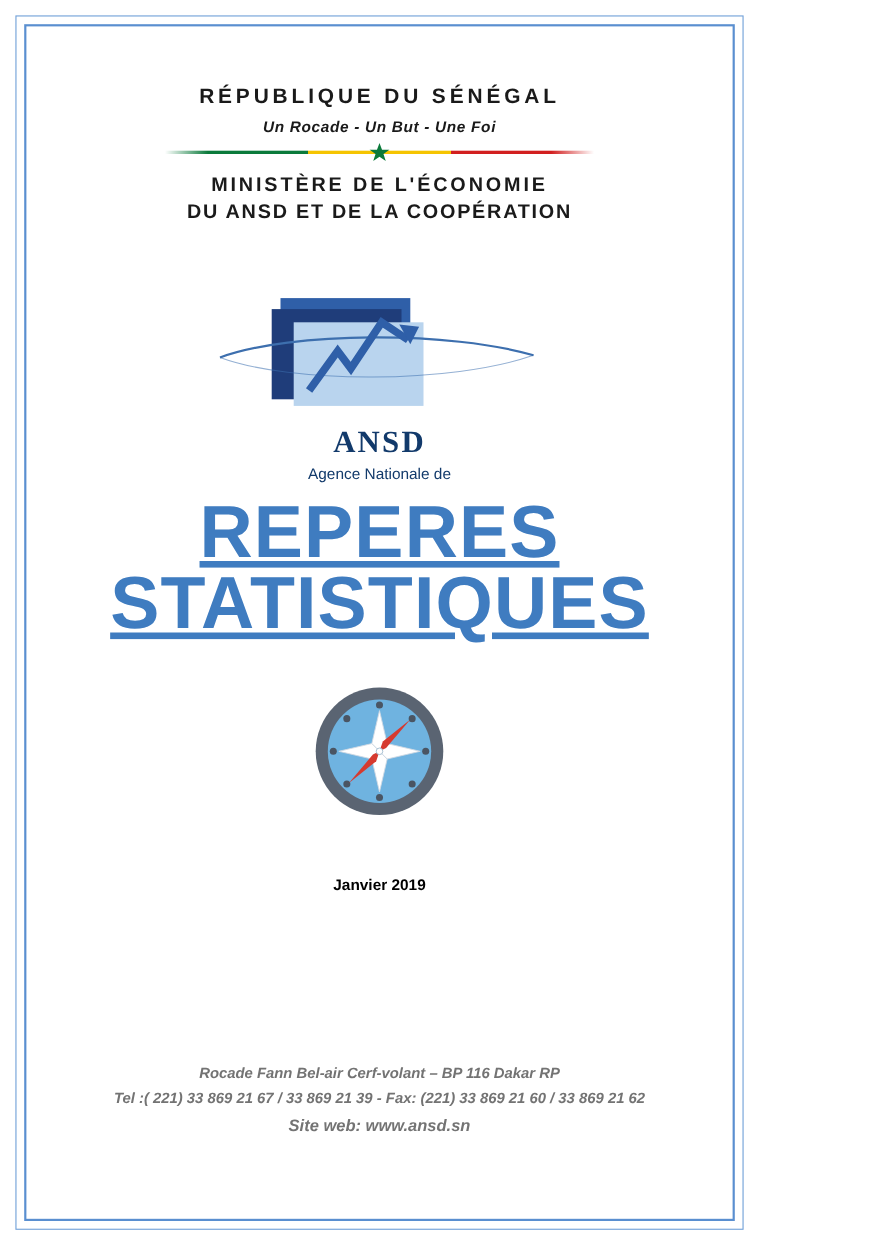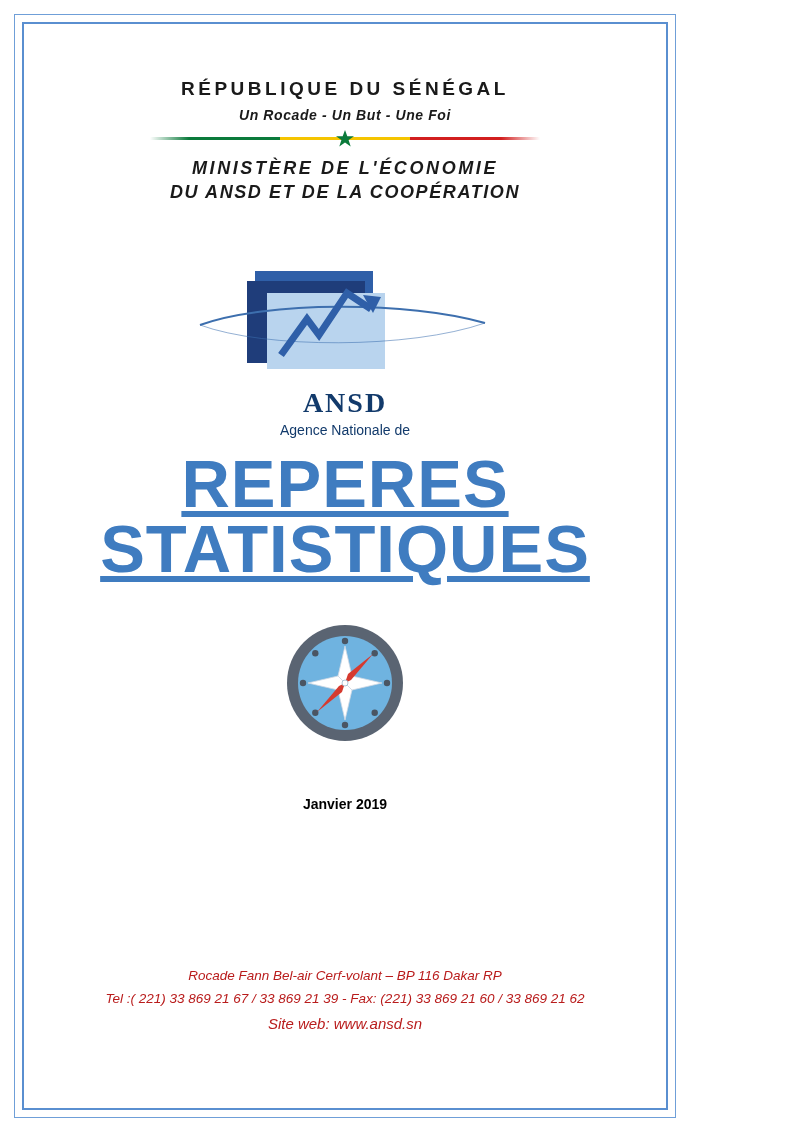--- a/index.html
+++ b/index.html
@@ -100,21 +100,20 @@
     line-height: 18px;
   }
 
   .ministry {
     margin-top: 10px;
     font-size: 18px;
     font-weight: bold;
     letter-spacing: 2.6px;
     color: #1a1a1a;
     line-height: 1.32;
-    font-style: italic;
   }
   .ministry .line2 {
     letter-spacing: 1.6px;
   }
 
   
   .logo-wrap {
     margin-top: 58px;
     position: relative;
     height: 150px;
@@ -171,22 +170,22 @@
   .footer {
     position: absolute;
     left: 0;
     right: 0;
     bottom: 56px;
     text-align: center;
   }
   .footer div {
     font-size: 13.5px;
     font-style: italic;
-    font-weight: normal;
-    color: #b91c1c;
+    font-weight: bold;
+    color: #737373;
     line-height: 1.7;
   }
   .footer .web { font-size: 15px; }
 </style>
 </head>
 <body>
 
 <div class="page">
 
   <div class="frame-outer"></div>

